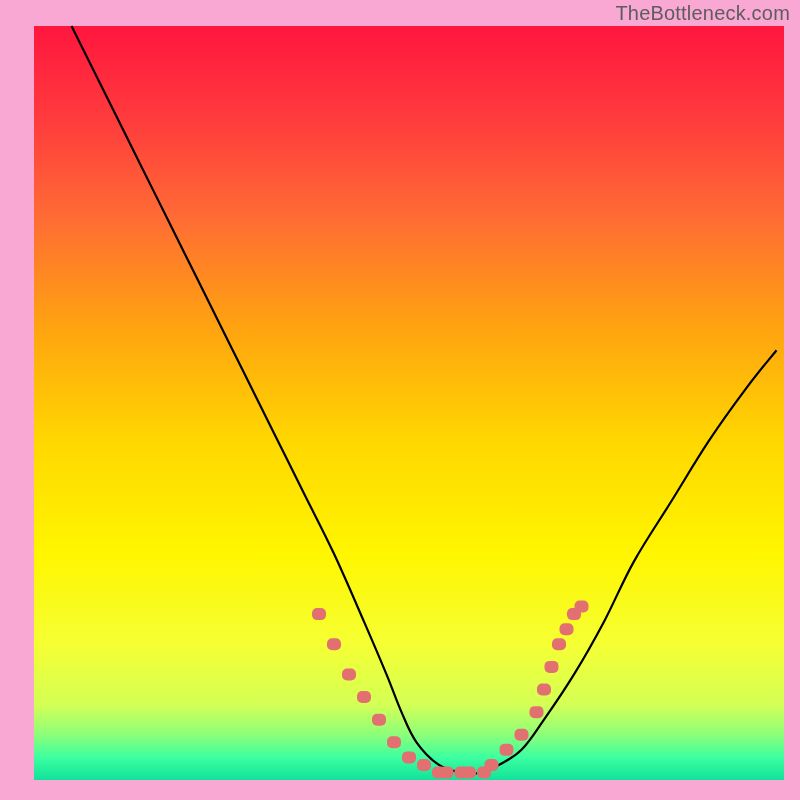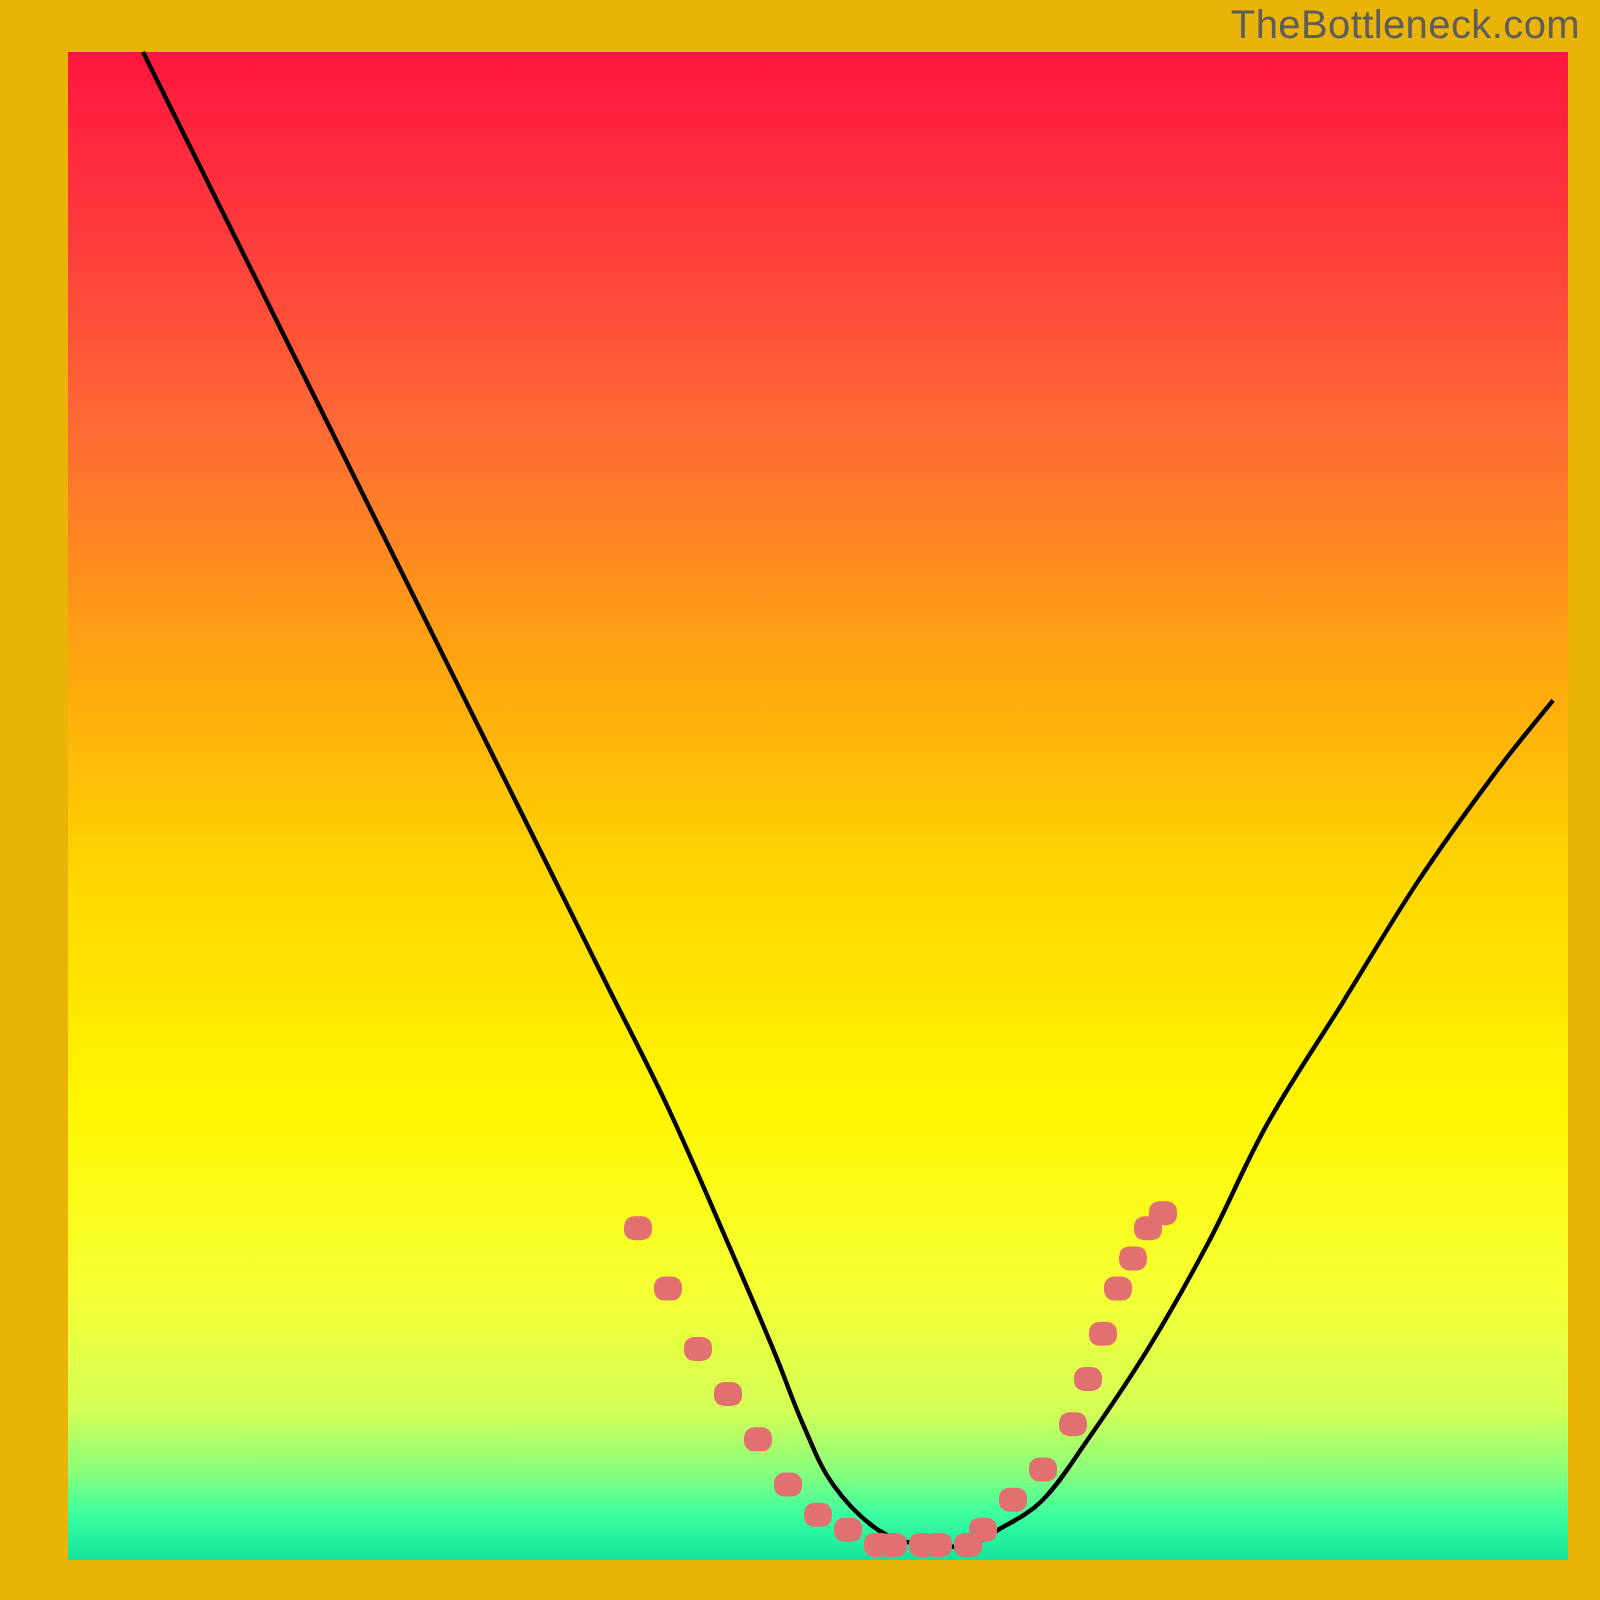--- a/index.html
+++ b/index.html
@@ -8,21 +8,21 @@
     width: 800px;
     height: 800px;
     background: #000000;
     overflow: hidden;
     font-family: Arial, Helvetica, sans-serif;
   }
   .frame {
     position: relative;
     width: 800px;
     height: 800px;
-    background: #eab308;
+    background: #f9a8d4;
   }
   .watermark {
     position: absolute;
     top: 2px;
     right: 10px;
     color: #5d5d5d;
     font-size: 20px;
     font-weight: 500;
     letter-spacing: 0.2px;
     z-index: 10;

